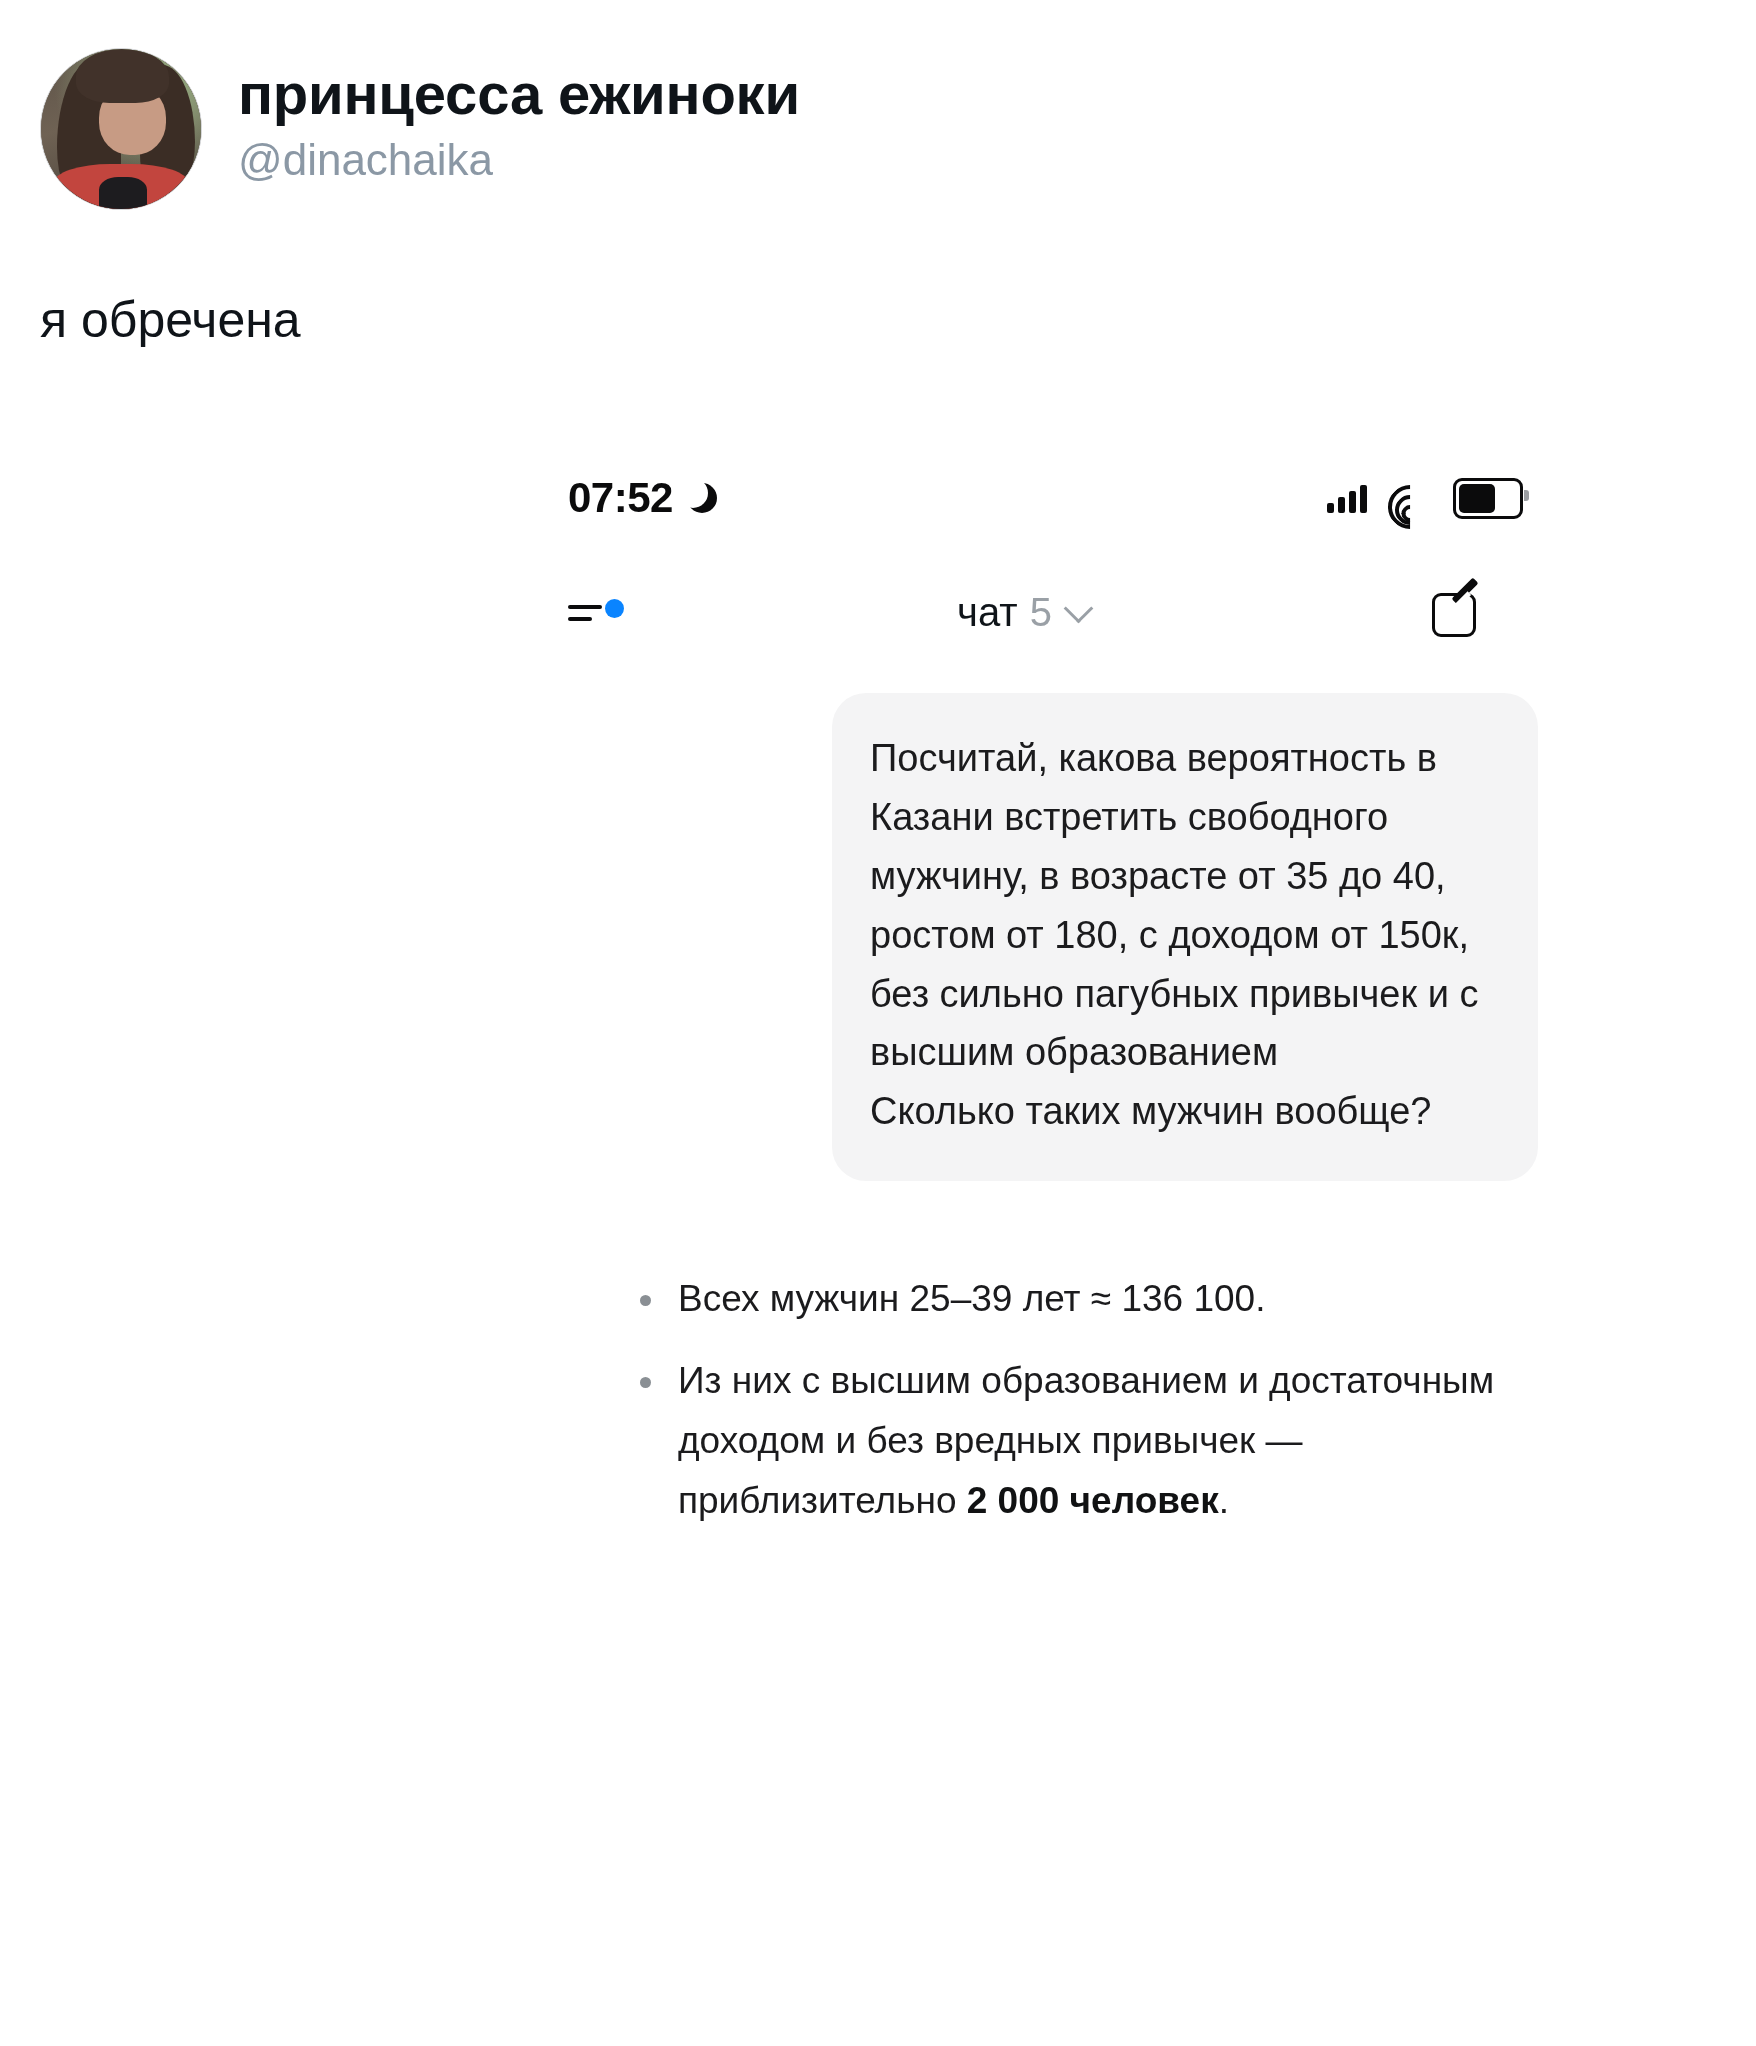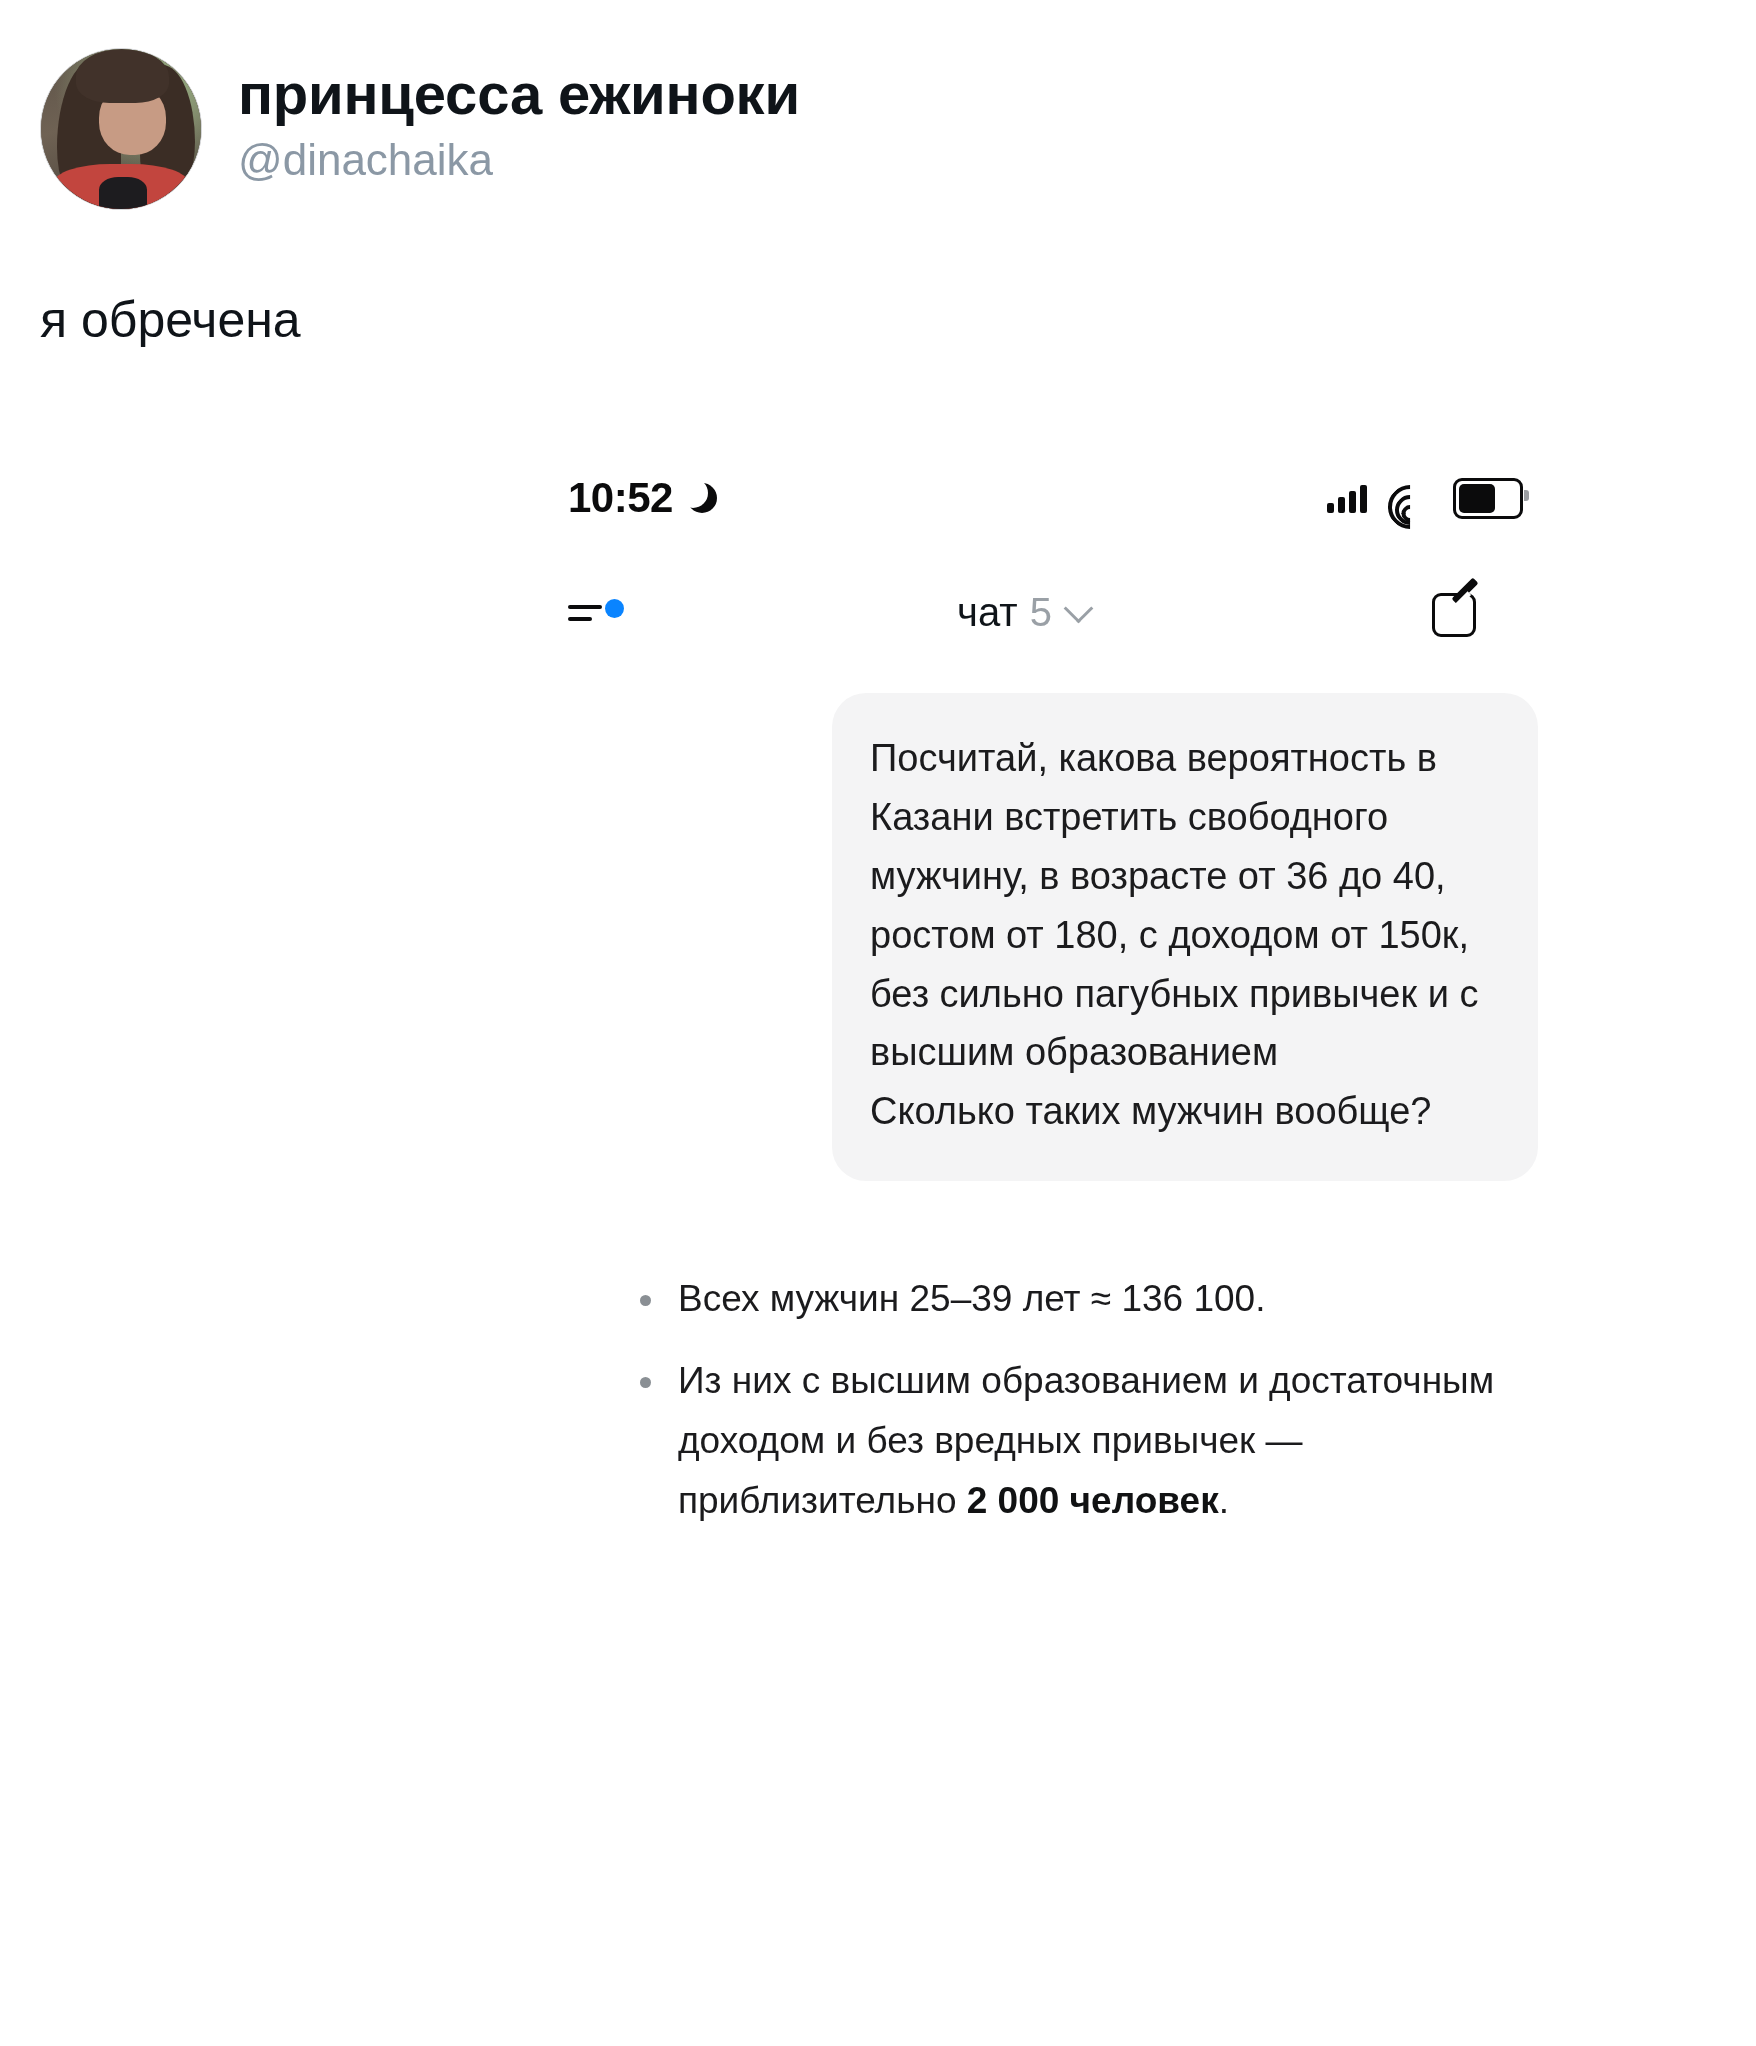--- a/index.html
+++ b/index.html
@@ -346,21 +346,21 @@
   </div>
 </div>
 
 <div class="tweet-text">я обречена</div>
 
 <div class="shot">
   <div class="shot-inner">
 
     <div class="status-bar">
       <div class="status-time">
-        <span>10:52</span>
+        <span>07:52</span>
         <span class="moon"></span>
       </div>
       <div class="status-right">
         <span class="bars">
             <i></i>
             <i></i>
             <i></i>
             <i></i>
           </span>
         <span class="wifi">
@@ -386,21 +386,21 @@
         <span class="chev"></span>
       </div>
       <div class="compose">
         <span class="sq"></span>
           <span class="pen"></span>
           <span class="pen2"></span>
       </div>
     </div>
 
     <div class="bubble-row">
-      <div class="bubble">Посчитай, какова вероятность в Казани встретить свободного мужчину, в возрасте от 36 до 40, ростом от 180, с доходом от 150к, без сильно пагубных привычек и с высшим образованием
+      <div class="bubble">Посчитай, какова вероятность в Казани встретить свободного мужчину, в возрасте от 35 до 40, ростом от 180, с доходом от 150к, без сильно пагубных привычек и с высшим образованием
 Сколько таких мужчин вообще?</div>
     </div>
 
     <div class="answer">
       <ul>
         <li><span>Всех мужчин 25–39 лет ≈ 136 100.</span><b></b><span></span></li>
         <li><span>Из них с высшим образованием и достаточным доходом и без вредных привычек — приблизительно </span><b>2 000 человек</b><span>.</span></li>
       </ul>
     </div>
 

